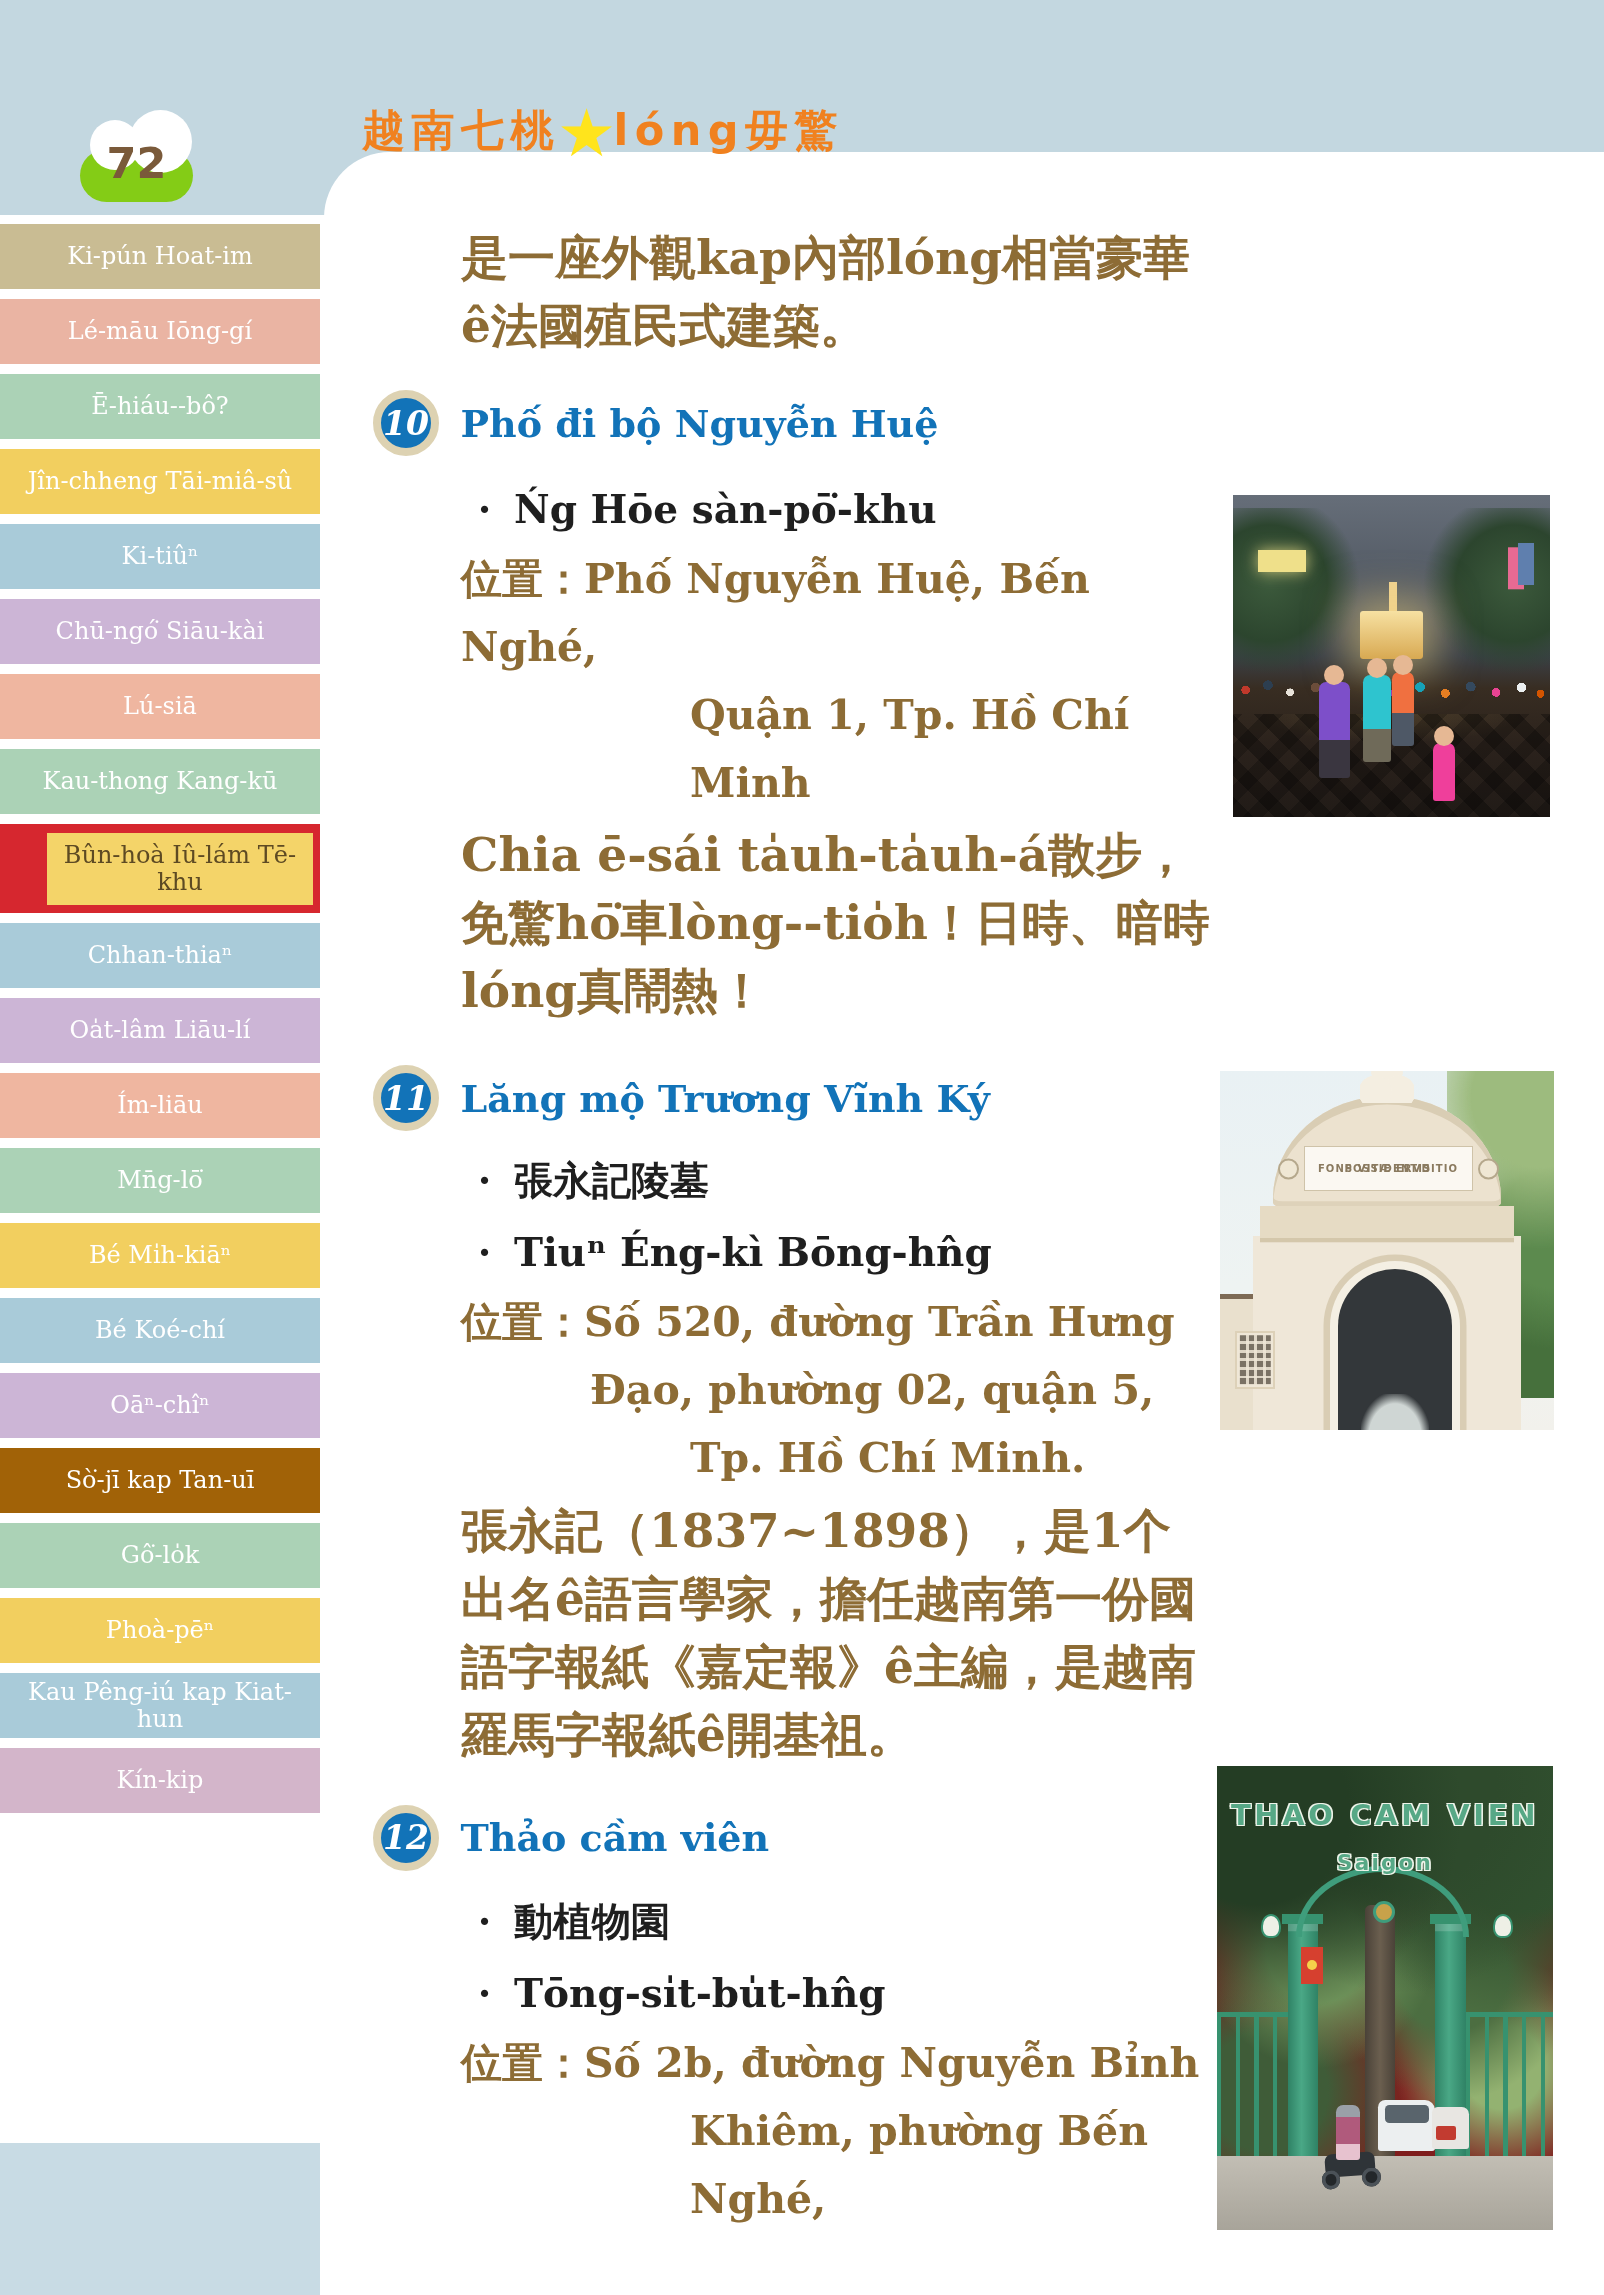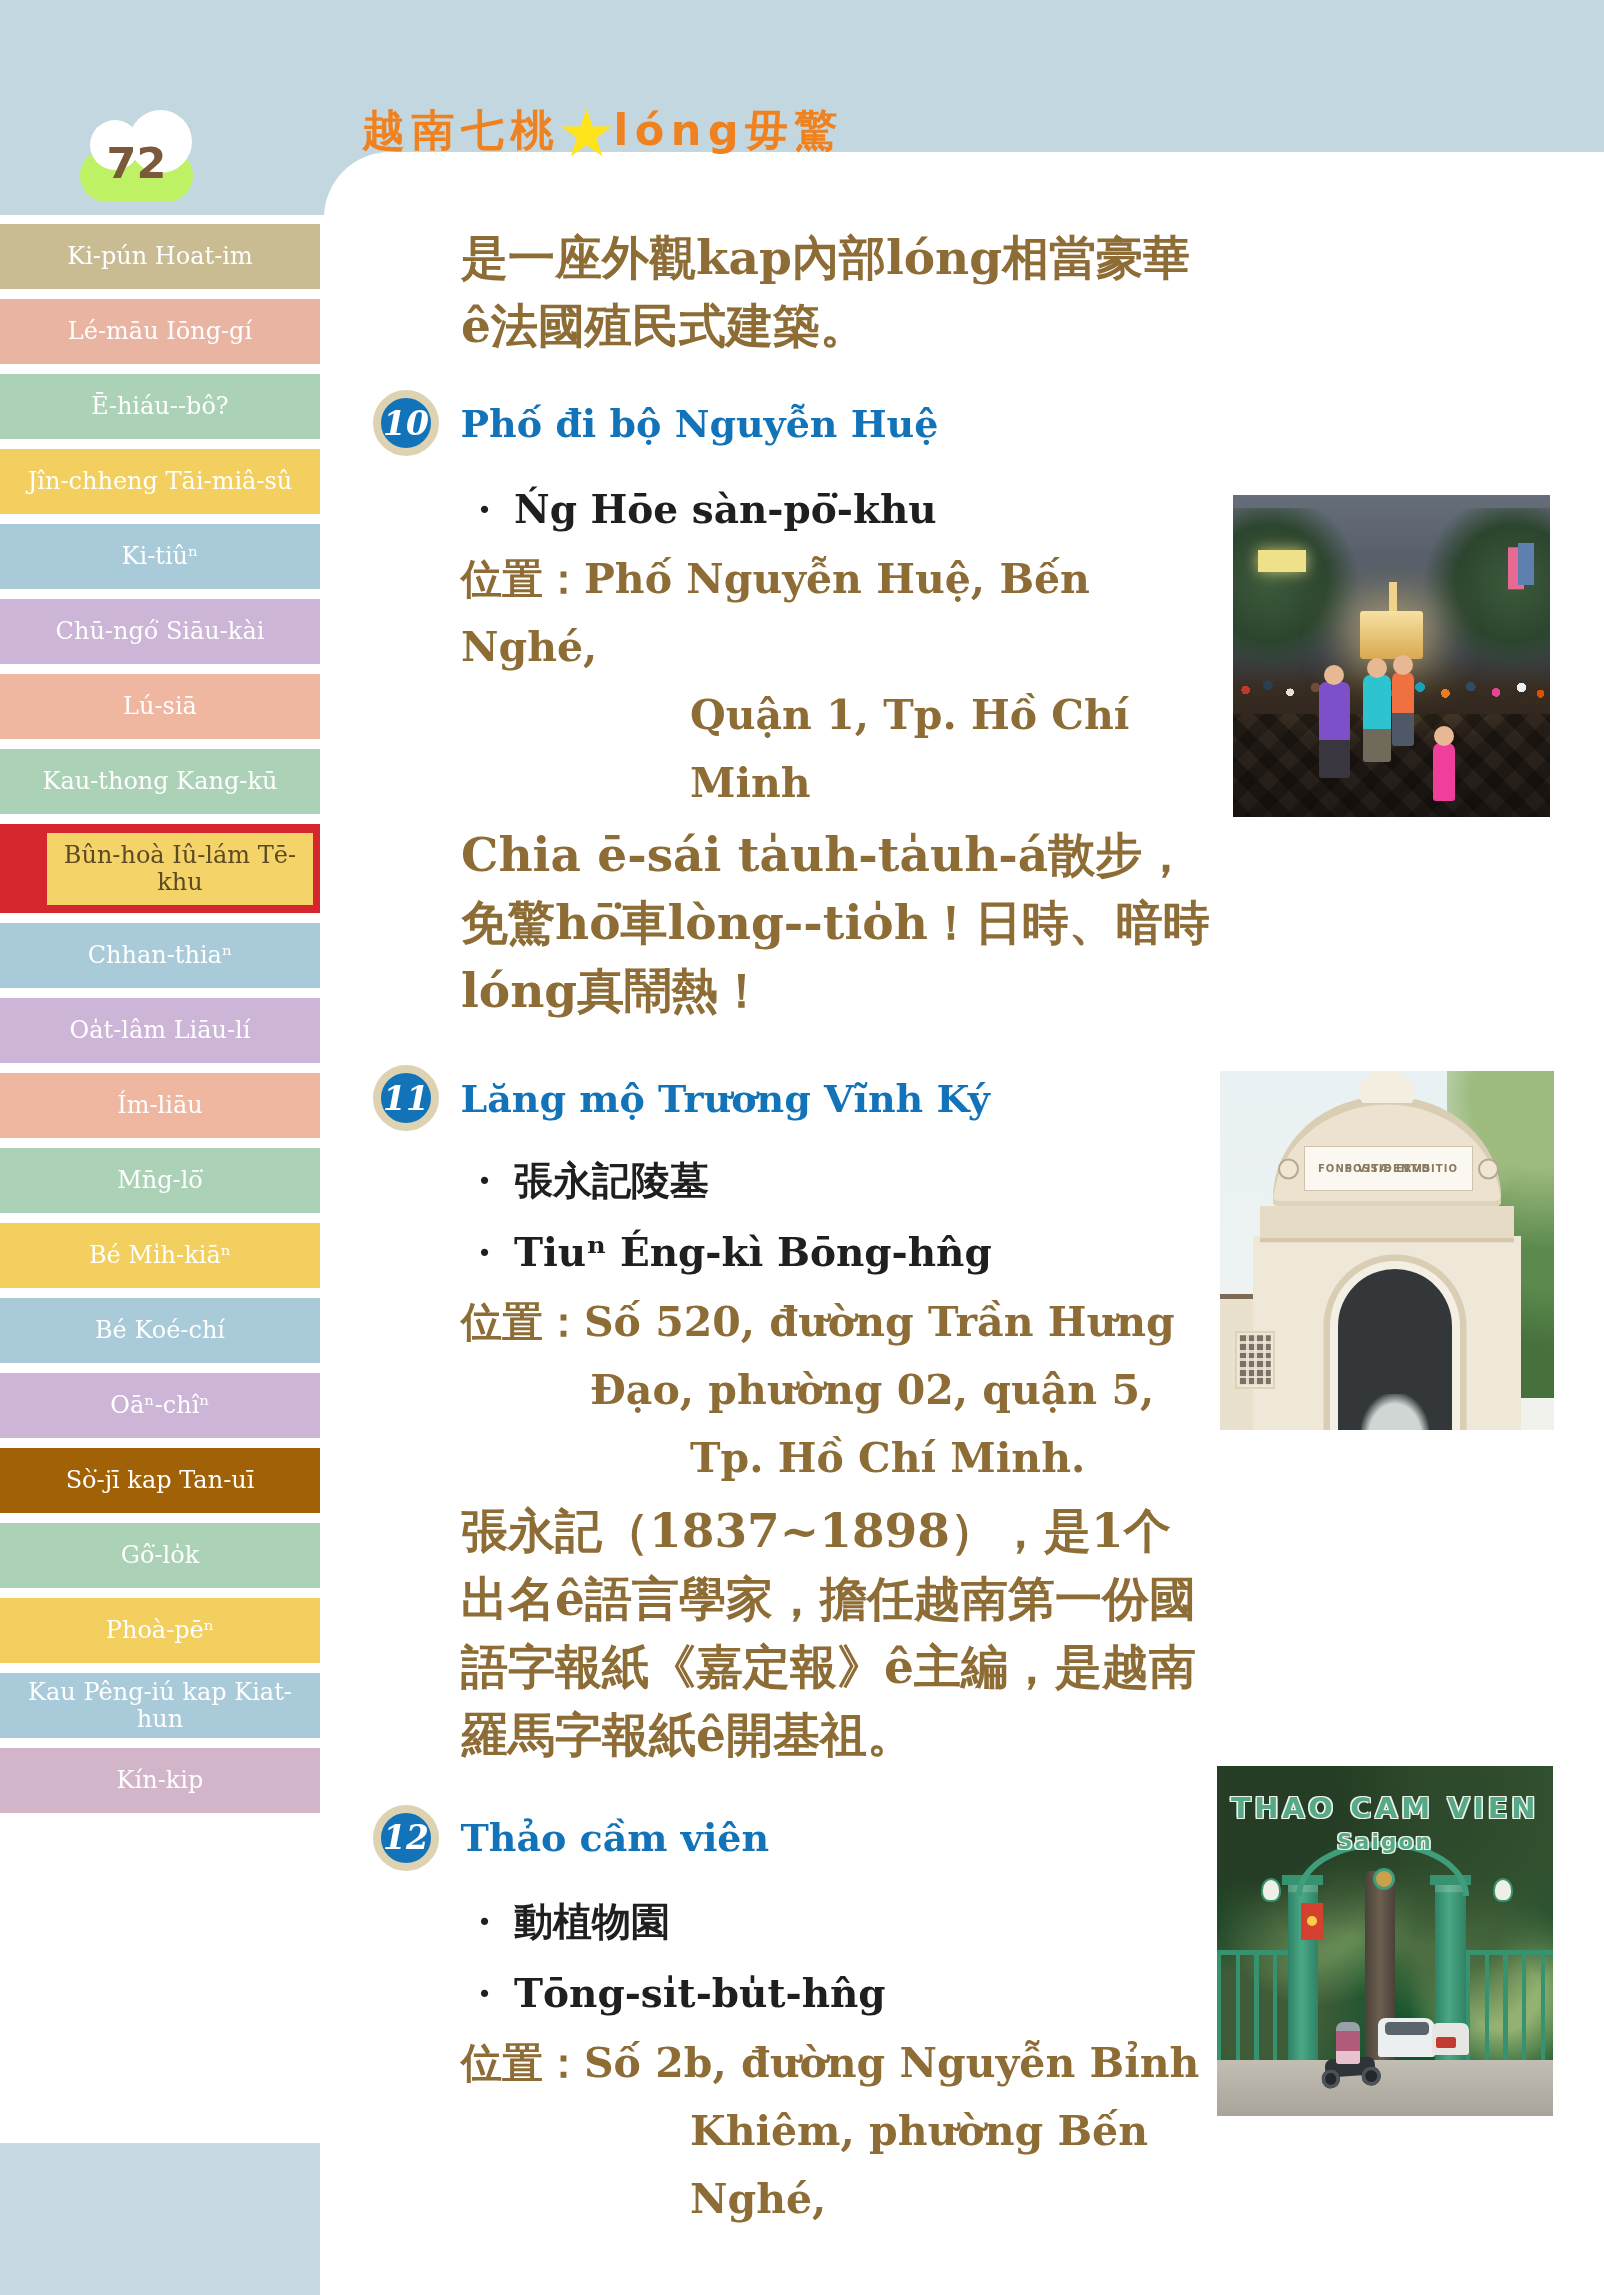--- a/index.html
+++ b/index.html
@@ -5,21 +5,21 @@
   html,body { margin:0; padding:0; }
   body { background:#888; }
   .page {
     position:relative; width:1605px; height:2295px; background:#ffffff;
     overflow:hidden; font-family:"DejaVu Serif","Liberation Serif",serif;
   }
 
   
   .header-band { position:absolute; left:0; top:0; width:1605px; height:215px; background:var(--header-band,#c3d7e0); }
   .header-round { position:absolute; left:324px; top:152px; right:0; height:66px; background:#ffffff; border-top-left-radius:68px; }
-  .cloud { position:absolute; left:80px; top:149px; width:113px; height:53px; background:#bef264; border-radius:43px; }
+  .cloud { position:absolute; left:80px; top:149px; width:113px; height:53px; background:#84cc16; border-radius:43px; }
   .cloud::before { content:""; position:absolute; left:10px; top:-29px; width:50px; height:50px; background:#ffffff; border-radius:50%; }
   .cloud::after  { content:""; position:absolute; left:49px; top:-39px; width:63px; height:63px; background:#ffffff; border-radius:50%; }
   .cloud .page-num {
     position:absolute; left:0; right:0; top:-11.5px; text-align:center; z-index:2;
     font:700 43px "DejaVu Sans","Liberation Sans",sans-serif; color:#7a5a3a;
   }
   .book-title {
     position:absolute; left:362px; top:98px; display:flex; align-items:center; z-index:3;
     font:800 43px "DejaVu Sans","Liberation Sans",sans-serif; color:var(--title-orange,#f0811f); letter-spacing:6.5px;
   }
@@ -132,21 +132,21 @@
   .p2-arch { left:33%; top:53%; width:34%; height:47%; background:#33373a;
     border:8.6px solid #f4efe3; border-bottom:none; border-radius:126px 126px 0 0; box-shadow:0 0 0 6.5px #d9cdb4; }
   .p2-arch::after { content:""; position:absolute; left:20%; bottom:0; width:60%; height:26%;
     background:radial-gradient(ellipse at 50% 100%, #cfd6d4 0 55%, rgba(0,0,0,0) 75%); }
   .p2-window { left:5%; top:73%; width:11%; height:15%; background:#7a7265;
     box-shadow:inset 0 0 0 2.2px #efe7d7; outline:2.9px solid #ddd1b8;
     background-image:repeating-linear-gradient(0deg, rgba(239,231,215,.85) 0 2.9px, rgba(0,0,0,0) 2.9px 8.6px),
                      repeating-linear-gradient(90deg, rgba(239,231,215,.85) 0 2.9px, rgba(0,0,0,0) 2.9px 8.6px); }
 
   
-  .photo3 { left:1217px; top:1766px; width:336px; height:350px; background:#14532d; }
+  .photo3 { left:1217px; top:1766px; width:336px; height:464px; background:#7f1d1d; }
   .p3-leaves { left:0; top:0; width:100%; height:100%;
     background:
       radial-gradient(circle at 12% 10%, #243d24 0 18%, rgba(0,0,0,0) 40%),
       radial-gradient(circle at 55% 6%,  #2e4a2c 0 20%, rgba(0,0,0,0) 42%),
       radial-gradient(circle at 90% 14%, #31512f 0 16%, rgba(0,0,0,0) 38%),
       radial-gradient(circle at 30% 40%, #6d9159 0 14%, rgba(0,0,0,0) 32%),
       radial-gradient(circle at 70% 45%, #4c6e41 0 16%, rgba(0,0,0,0) 36%),
       radial-gradient(circle at 85% 65%, #93b271 0 10%, rgba(0,0,0,0) 26%),
       radial-gradient(circle at 15% 70%, #3f5c38 0 14%, rgba(0,0,0,0) 32%); }
   .p3-trunk { left:44%; top:30%; width:9%; height:55%; background:linear-gradient(90deg,#4a4238,#6b5f4f,#4a4238); border-radius:5.7px; }

